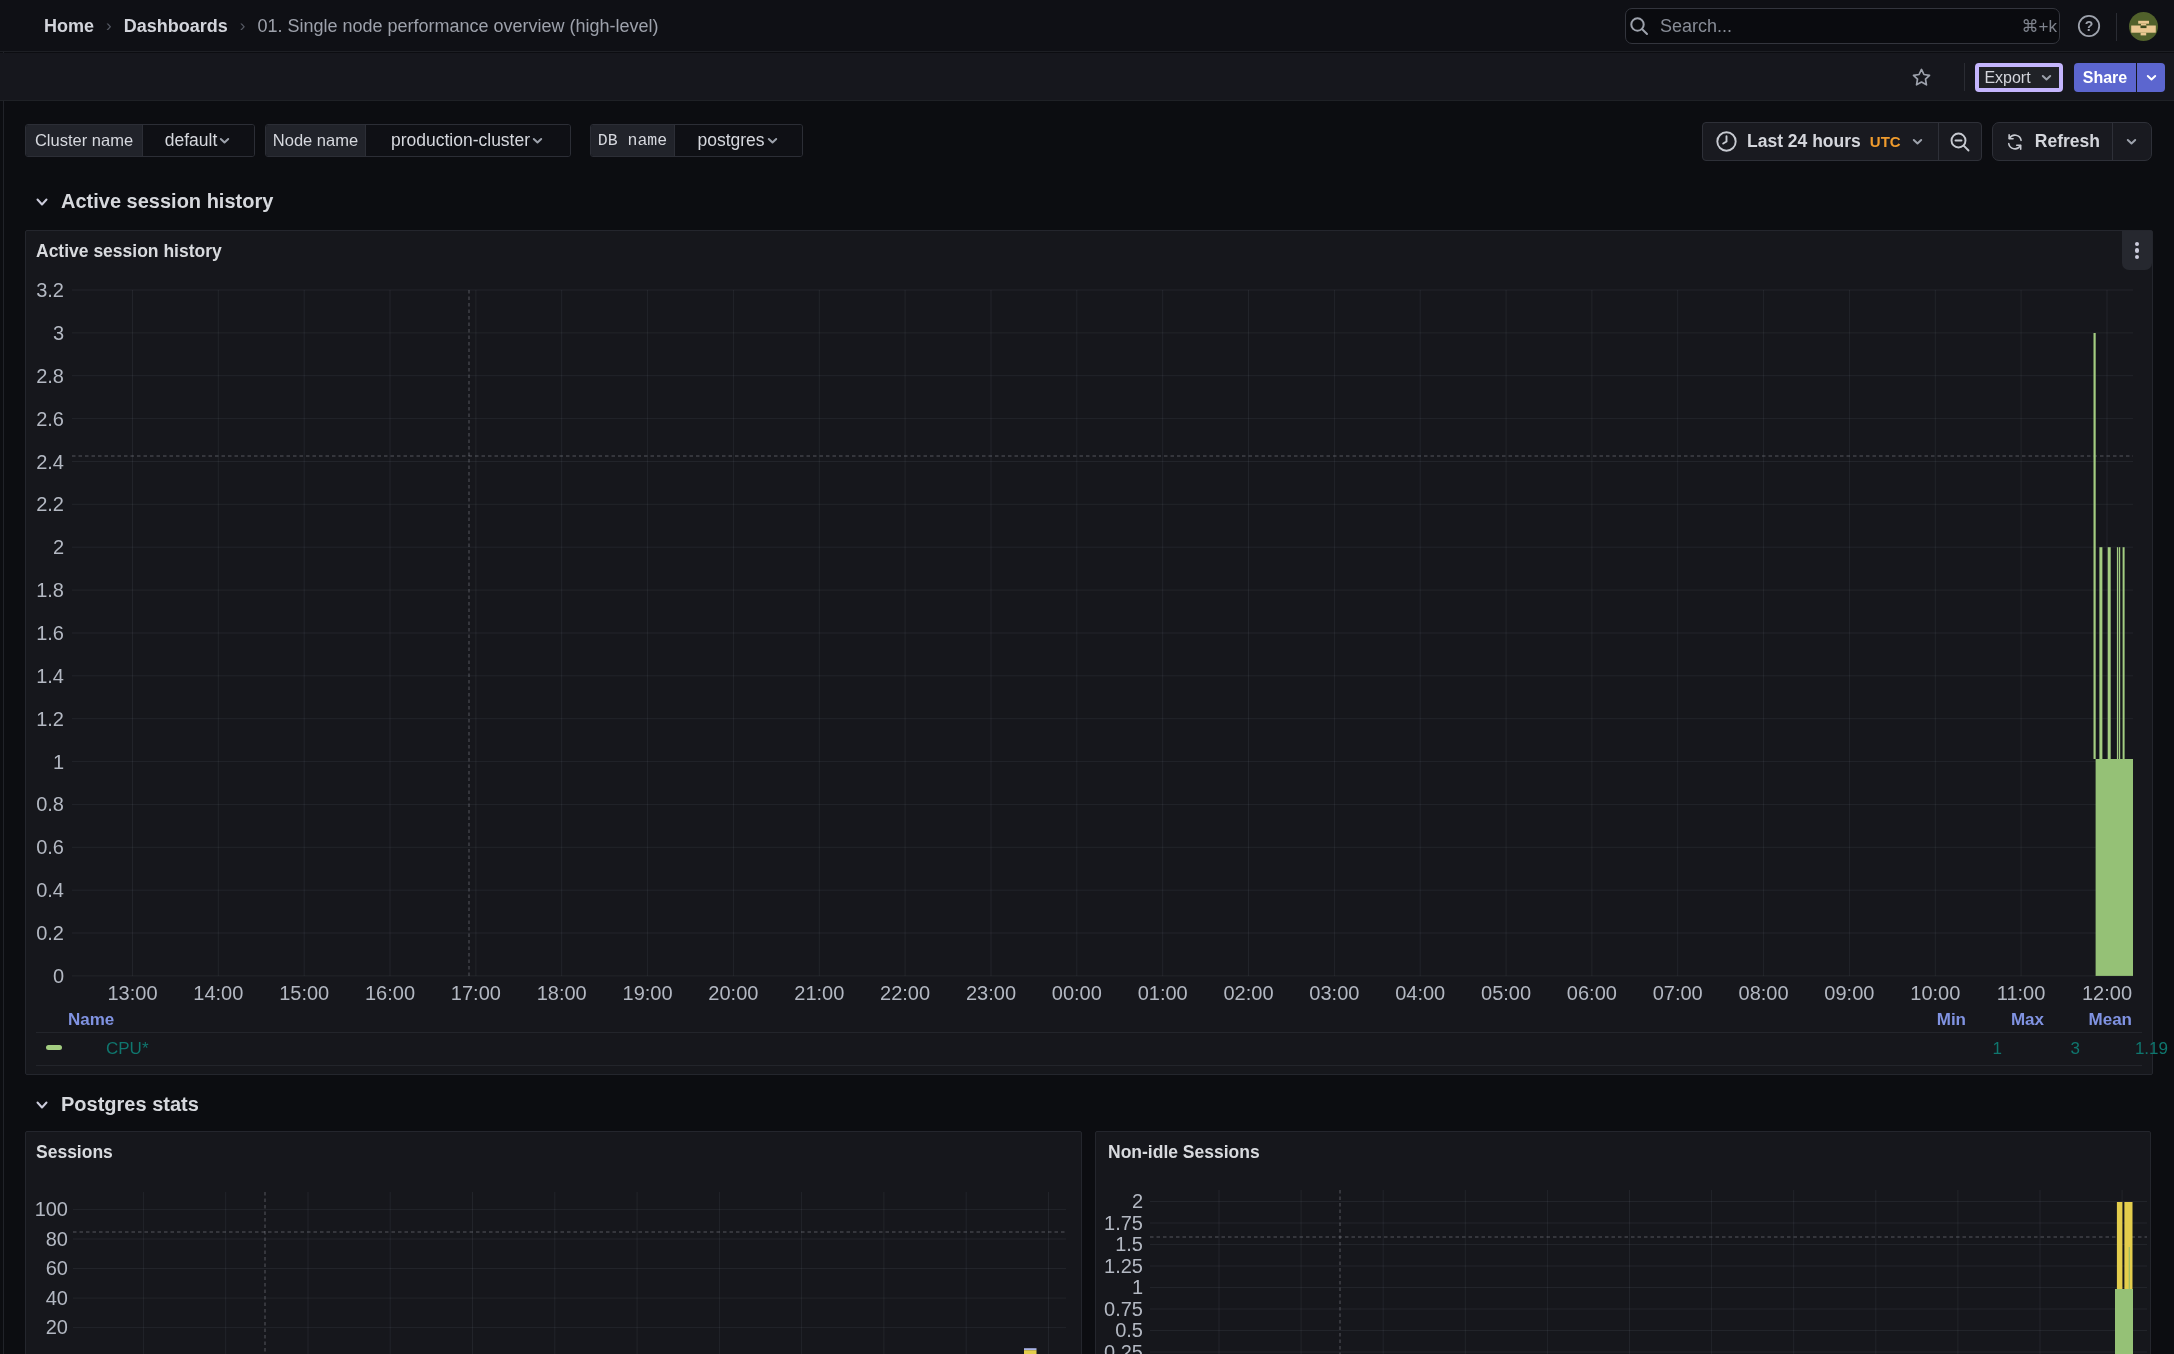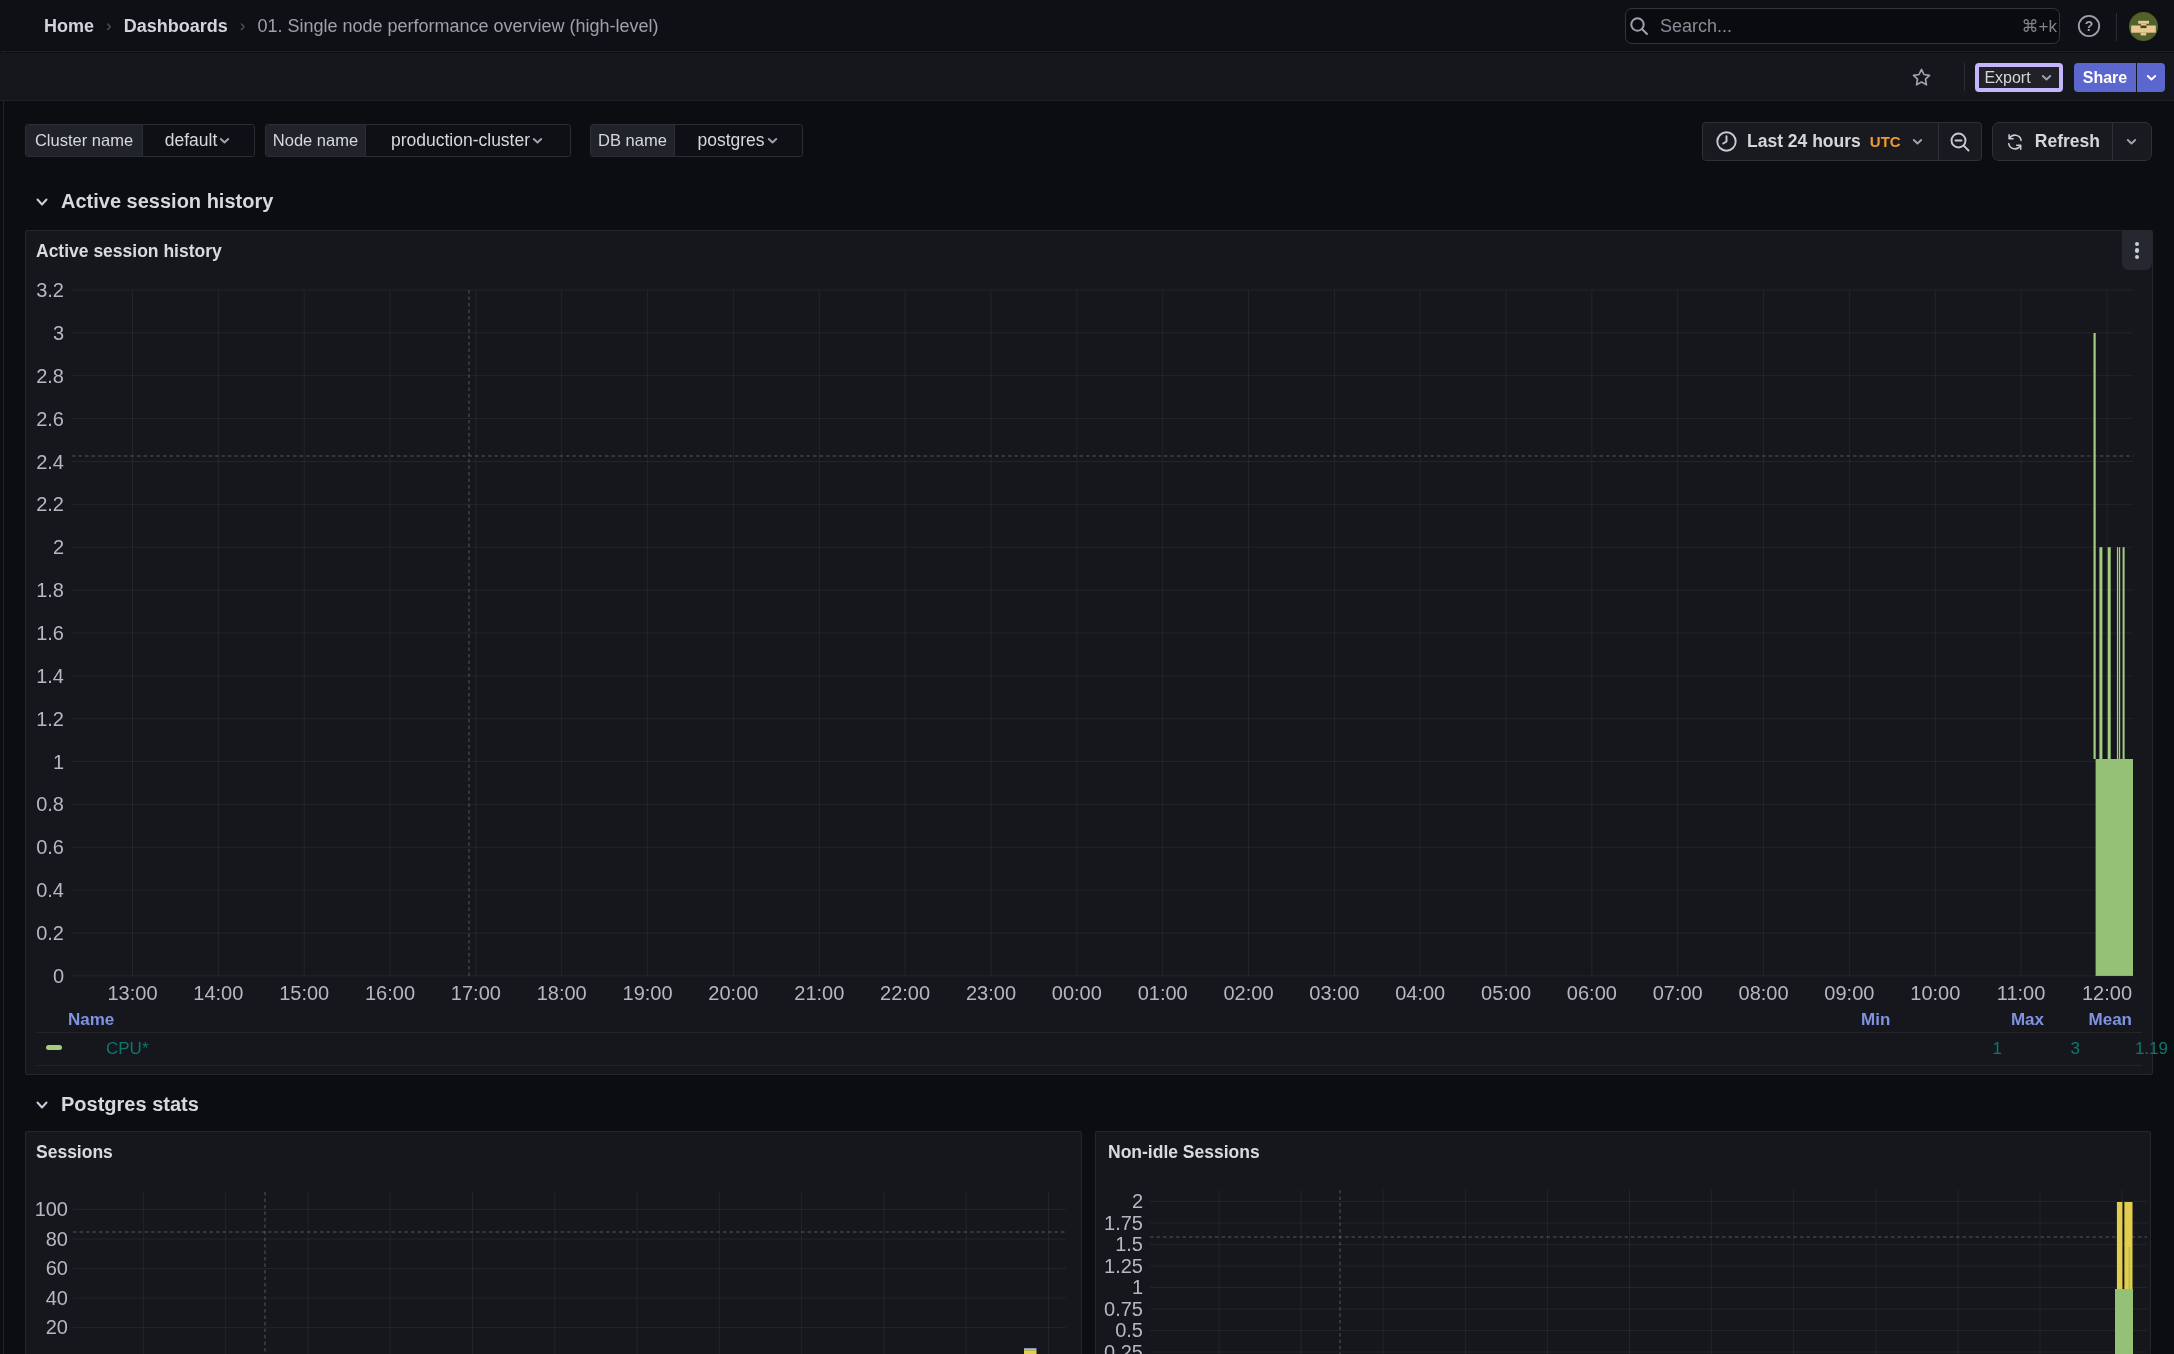--- a/index.html
+++ b/index.html
@@ -105,21 +105,21 @@
           <path d="M3.8 6.0 L7.5 9.4 L11.2 6.0" stroke="#9da2ac" stroke-width="2" stroke-linecap="round" stroke-linejoin="round"></path>
         </svg></div>
     </div>
   <div class="abs chip" style="left:265px;">
       <div class="lab" style="width:100px;">Node name</div>
       <div class="val" style="width:204px;">production-cluster <svg class="" width="15" height="15" viewBox="0 0 15 15" fill="none">
           <path d="M3.8 6.0 L7.5 9.4 L11.2 6.0" stroke="#9da2ac" stroke-width="2" stroke-linecap="round" stroke-linejoin="round"></path>
         </svg></div>
     </div>
   <div class="abs chip" style="left:590px;">
-      <div class="lab" style="width:84px;">DB name</div>
+      <div class="lab" style="width:84px;font-family:Liberation Mono, monospace;">DB name</div>
       <div class="val" style="width:127px;">postgres <svg class="" width="15" height="15" viewBox="0 0 15 15" fill="none">
           <path d="M3.8 6.0 L7.5 9.4 L11.2 6.0" stroke="#9da2ac" stroke-width="2" stroke-linecap="round" stroke-linejoin="round"></path>
         </svg></div>
     </div>
 
   <div class="abs tbtn" id="timepick">
     <div class="tsec" style="padding:0 12px; gap:9px; width:237px;">
         <svg class="" width="23" height="23" viewBox="0 0 23 23" fill="none">
           <circle cx="11.5" cy="11.5" r="9.2" stroke="#c7cad1" stroke-width="1.9"></circle>
           <path d="M11.5 6.2 V11.5 L8.2 13.5" stroke="#c7cad1" stroke-width="1.9" stroke-linecap="round"></path>
@@ -334,21 +334,21 @@
 <line x1="2122.1" y1="1190.0" x2="2122.1" y2="1354.0" stroke="rgba(205,210,225,0.07)" stroke-width="1"></line>
 <line x1="1340.0" y1="1190.0" x2="1340.0" y2="1354.0" stroke="rgba(198,201,211,0.36)" stroke-width="1" stroke-dasharray="3.5 3"></line>
 <line x1="1150.0" y1="1237.0" x2="2147.0" y2="1237.0" stroke="rgba(198,201,211,0.36)" stroke-width="1" stroke-dasharray="3.5 3"></line>
 <rect x="2116.9" y="1202.0" width="5.5" height="87.0" fill="#e3cd4c"></rect>
 <rect x="2124.4" y="1202.0" width="8.1" height="87.0" fill="#e3cd4c"></rect>
 <rect x="2128.7" y="1247.0" width="1.2" height="42.0" fill="#9dbd62"></rect>
 <rect x="2115.0" y="1289.0" width="18.0" height="65.0" fill="#95c176"></rect>
   </svg>
 
   <div class="abs leghdr" style="left:68px; top:1010px;">Name</div>
-  <div class="abs leghdr" style="left:1861px; top:1010px; width:50px; text-align:left;">Min</div>
+  <div class="abs leghdr" style="left:1916px; top:1010px; width:50px; text-align:right;">Min</div>
   <div class="abs leghdr" style="left:1984px; top:1010px; width:60px; text-align:right;">Max</div>
   <div class="abs leghdr" style="left:2062px; top:1010px; width:70px; text-align:right;">Mean</div>
   <div class="abs legline" style="left:36px; top:1032px; width:2106px;"></div>
   <div class="abs" style="left:46px; top:1045px; width:16px; height:5px; border-radius:2.5px; background:#a3cd81;"></div>
   <div class="abs legval" style="left:70px; top:1039px;">CPU*</div>
   <div class="abs legval" style="left:1916px; top:1039px; width:50px; text-align:right;">1</div>
   <div class="abs legval" style="left:1984px; top:1039px; width:60px; text-align:right;">3</div>
   <div class="abs legval" style="left:2062px; top:1039px; width:70px; text-align:right;">1.19</div>
   <div class="abs legline" style="left:36px; top:1065px; width:2106px;"></div>
 </div>

